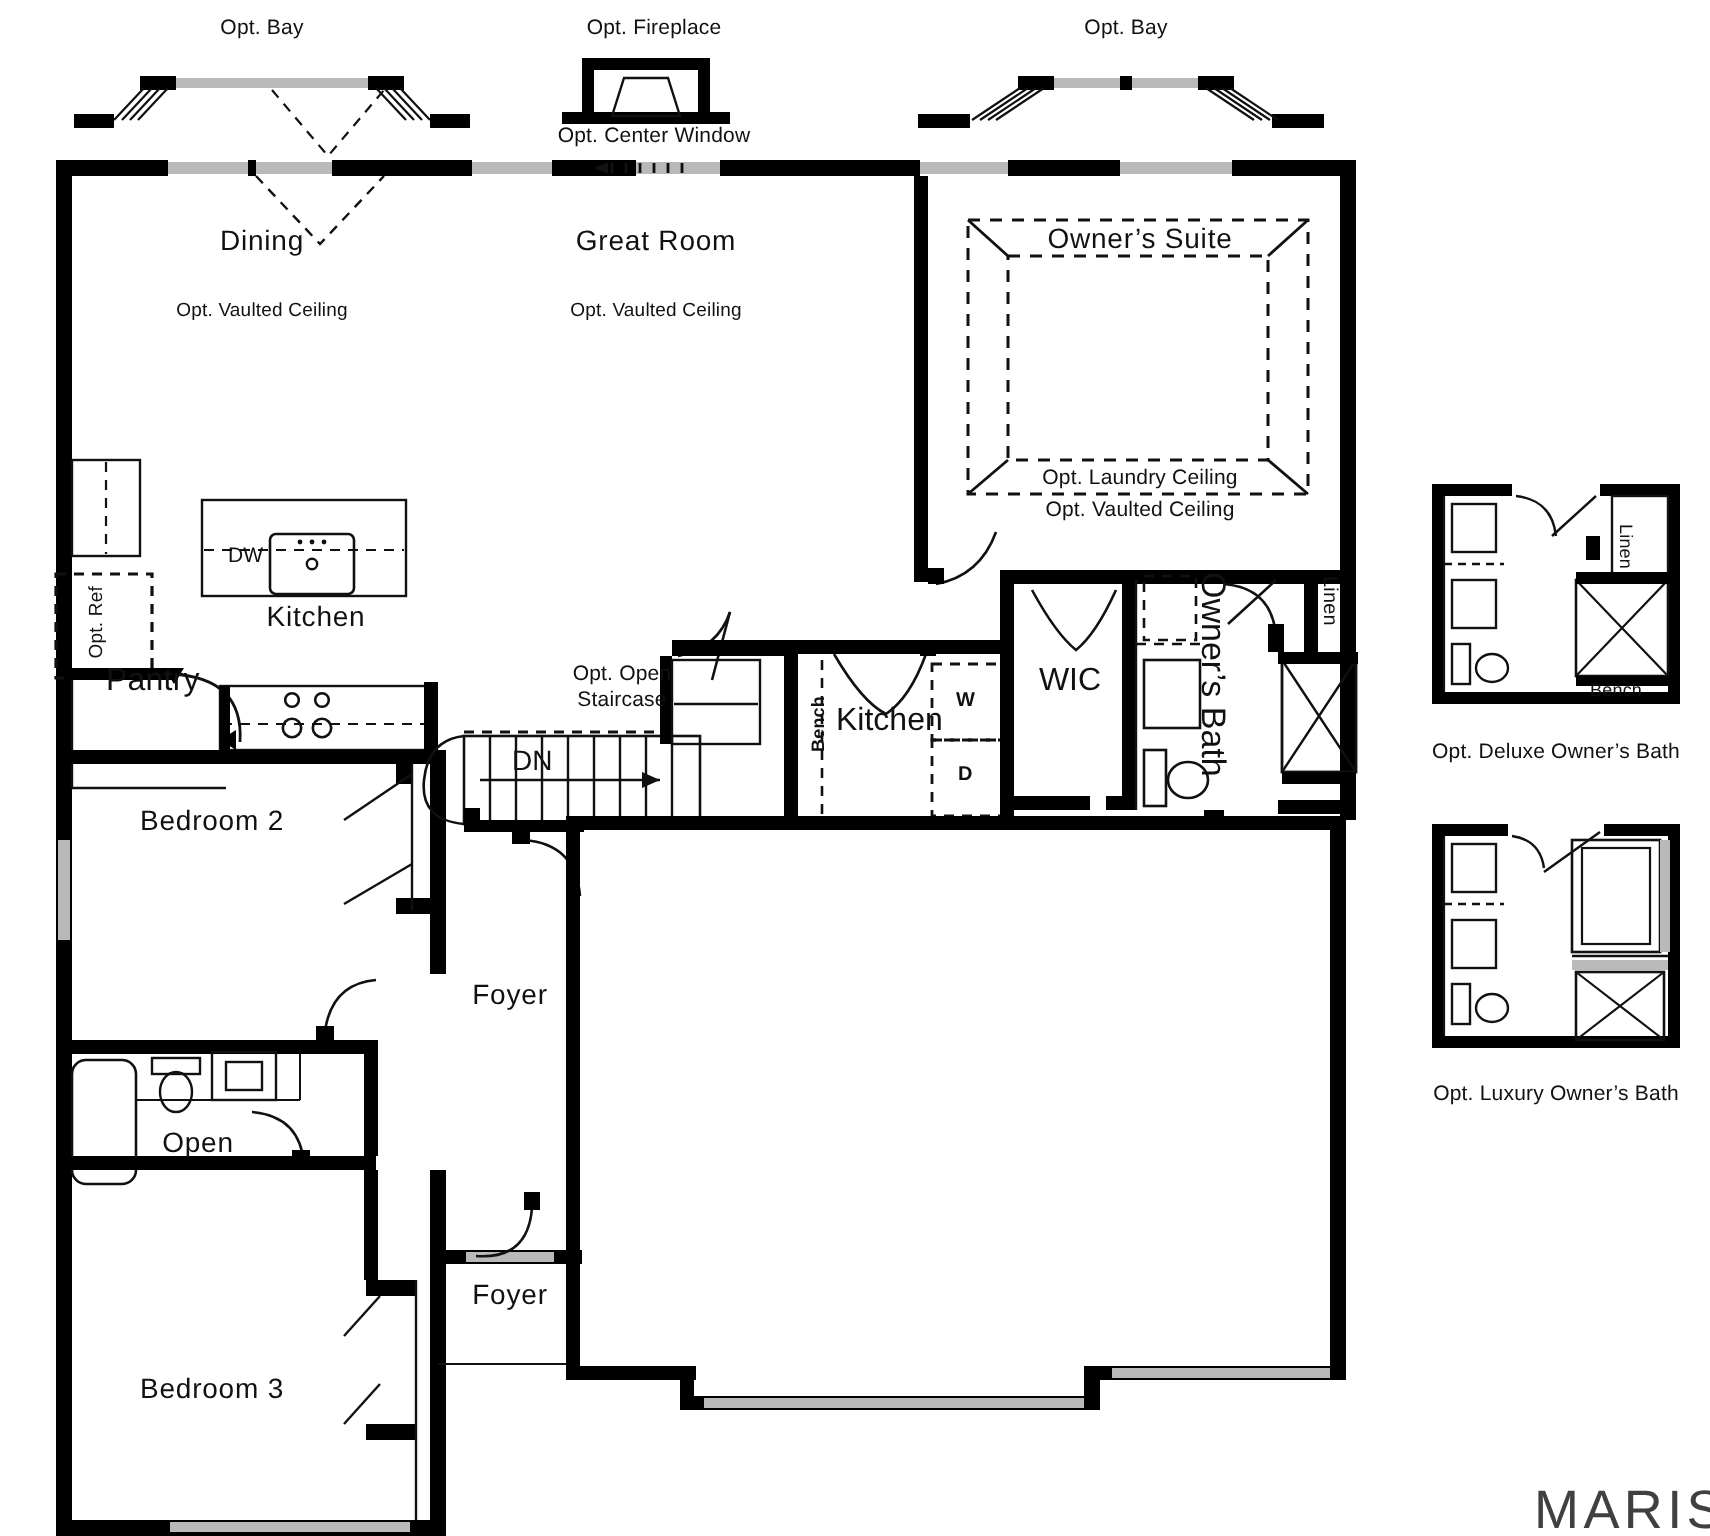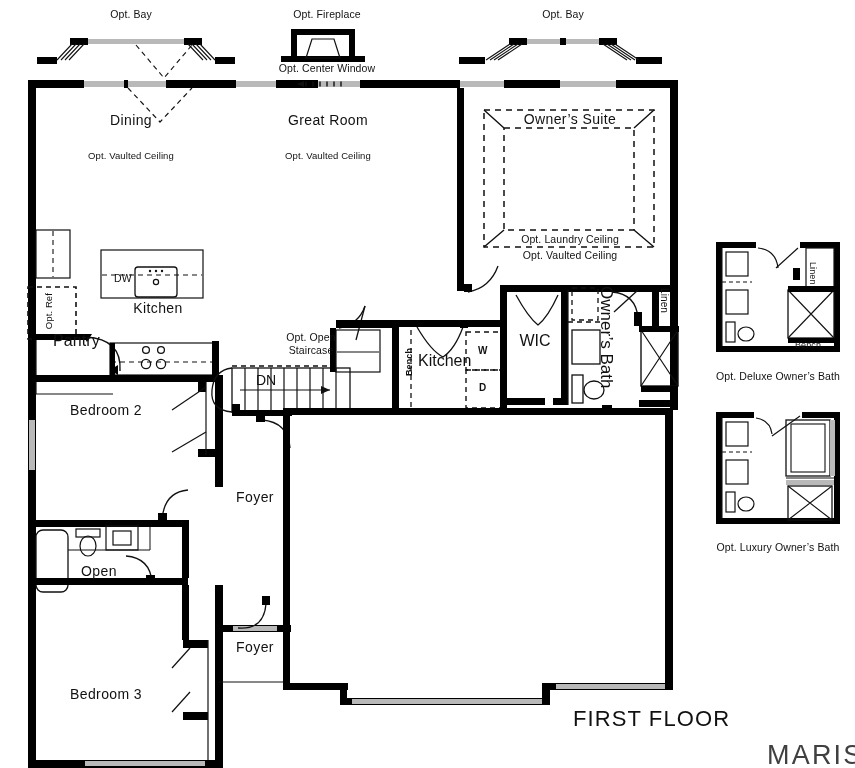--- a/index.html
+++ b/index.html
@@ -376,16 +376,15 @@
 
   <div class="lbl tiny" style="left:670px;top:288px;transform:rotate(90deg);transform-origin:left top;font-size:10px;">Linen</div>
 
 
   <div class="lbl tiny" style="left:818px;top:262px;transform:rotate(90deg);transform-origin:left top;font-size:9px;">Linen</div>
   <div class="lbl tiny" style="left:795px;top:340px;font-size:9px;">Bench</div>
 
   <div class="lbl tiny2 ctr" style="left:778px;top:370px;font-size:10.5px;">Opt. Deluxe Owner’s Bath</div>
   <div class="lbl tiny2 ctr" style="left:778px;top:541px;font-size:10.5px;">Opt. Luxury Owner’s Bath</div>
 
-  <div class="lbl title" style="left:573px;top:706px;font-weight:500;">FIRST FLOOR</div>
   <div class="lbl wm" style="left:767px;top:740px;">MARIS</div>
 
 </div>
 
 </body></html>

